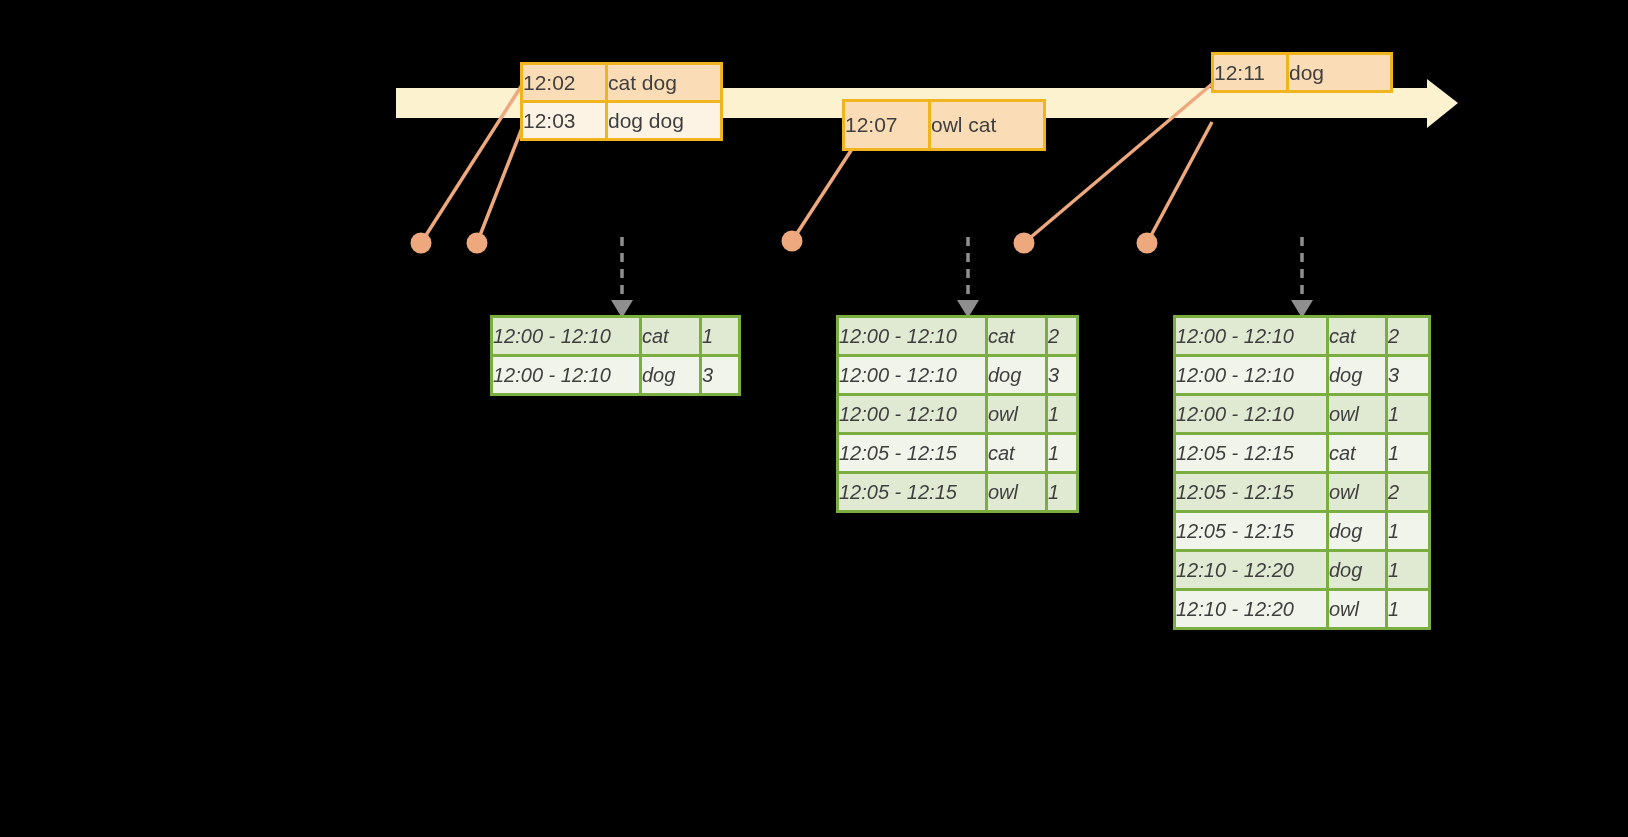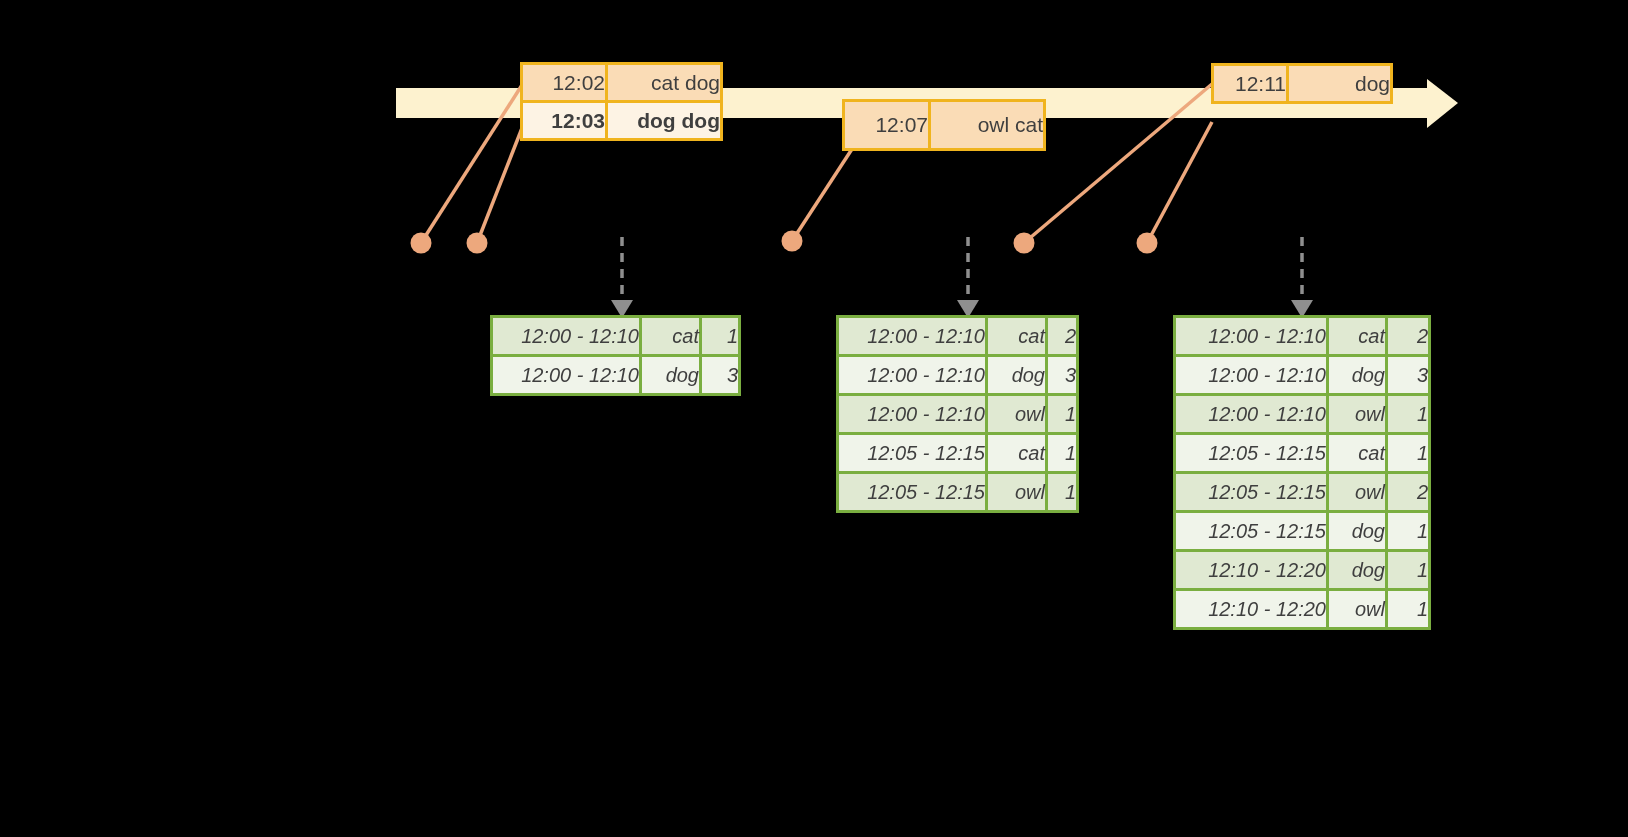--- a/index.html
+++ b/index.html
@@ -10,24 +10,24 @@
   .layer{position:absolute;left:0;top:0;}
   
   .band{fill:var(--band);}
   .band-head{fill:var(--band);}
   .connector{stroke:var(--connector);stroke-width:3.5;fill:none;}
   .dot{fill:var(--connector);}
   .trigger-stem{stroke:var(--trigger);stroke-width:3.5;stroke-dasharray:9 7;fill:none;}
   .trigger-head{fill:var(--trigger);}
   
   table{position:absolute;border-collapse:collapse;border-spacing:0;}
-  td{padding:0;text-align:right;vertical-align:middle;color:var(--text);}
+  td{padding:0;text-align:left;vertical-align:middle;color:var(--text);}
   .evt td{border:3px solid var(--evt-border);font-size:21px;height:35px;}
   .evt tr:nth-child(1) td{background:var(--evt-fill-1);}
-  .evt tr:nth-child(2) td{background:var(--evt-fill-2);font-weight:bold;}
+  .evt tr:nth-child(2) td{background:var(--evt-fill-2);}
   .evt-a td:nth-child(1){width:82px;}  .evt-a td:nth-child(2){width:112px;}
   .evt-b td{height:46px;}
   .evt-b td:nth-child(1){width:83px;}  .evt-b td:nth-child(2){width:112px;}
   .evt-c td:nth-child(1){width:72px;}  .evt-c td:nth-child(2){width:101px;}
   .res td{border:3px solid var(--res-border);font-size:20px;height:36px;font-style:italic;}
   .res tr:nth-child(odd) td{background:var(--res-fill-odd);}
   .res tr:nth-child(even) td{background:var(--res-fill-even);}
   .res-1 td:nth-child(1){width:146px;} .res-1 td:nth-child(2){width:57px;} .res-1 td:nth-child(3){width:36px;}
   .res-2 td:nth-child(1){width:146px;} .res-2 td:nth-child(2){width:57px;} .res-2 td:nth-child(3){width:28px;}
   .res-3 td:nth-child(1){width:150px;} .res-3 td:nth-child(2){width:56px;} .res-3 td:nth-child(3){width:40px;}
@@ -81,21 +81,21 @@
       </tbody>
     </table>
   <table class="evt evt-b" style="left:842px;top:99px">
       <tbody id="evt1">
         <tr>
           <td>12:07</td>
           <td>owl cat</td>
         </tr>
       </tbody>
     </table>
-  <table class="evt evt-c" style="left:1211px;top:63px">
+  <table class="evt evt-c" style="left:1211px;top:52px">
       <tbody id="evt2">
         <tr>
           <td>12:11</td>
           <td>dog</td>
         </tr>
       </tbody>
     </table>
 
   <table class="res res-1" style="left:490px;top:315px">
       <tbody id="res0">

